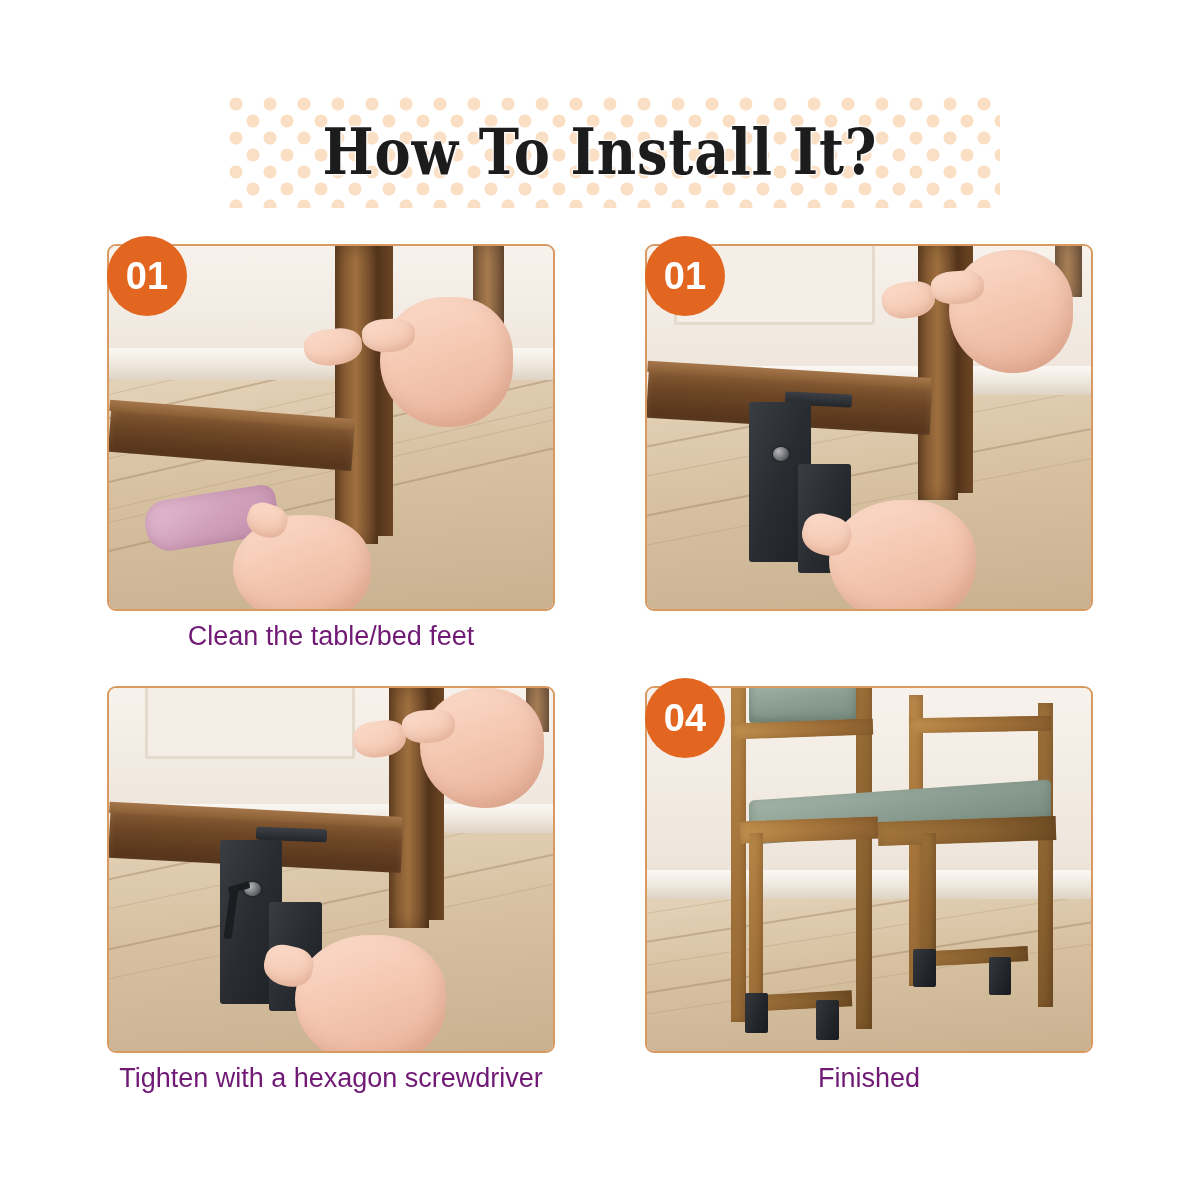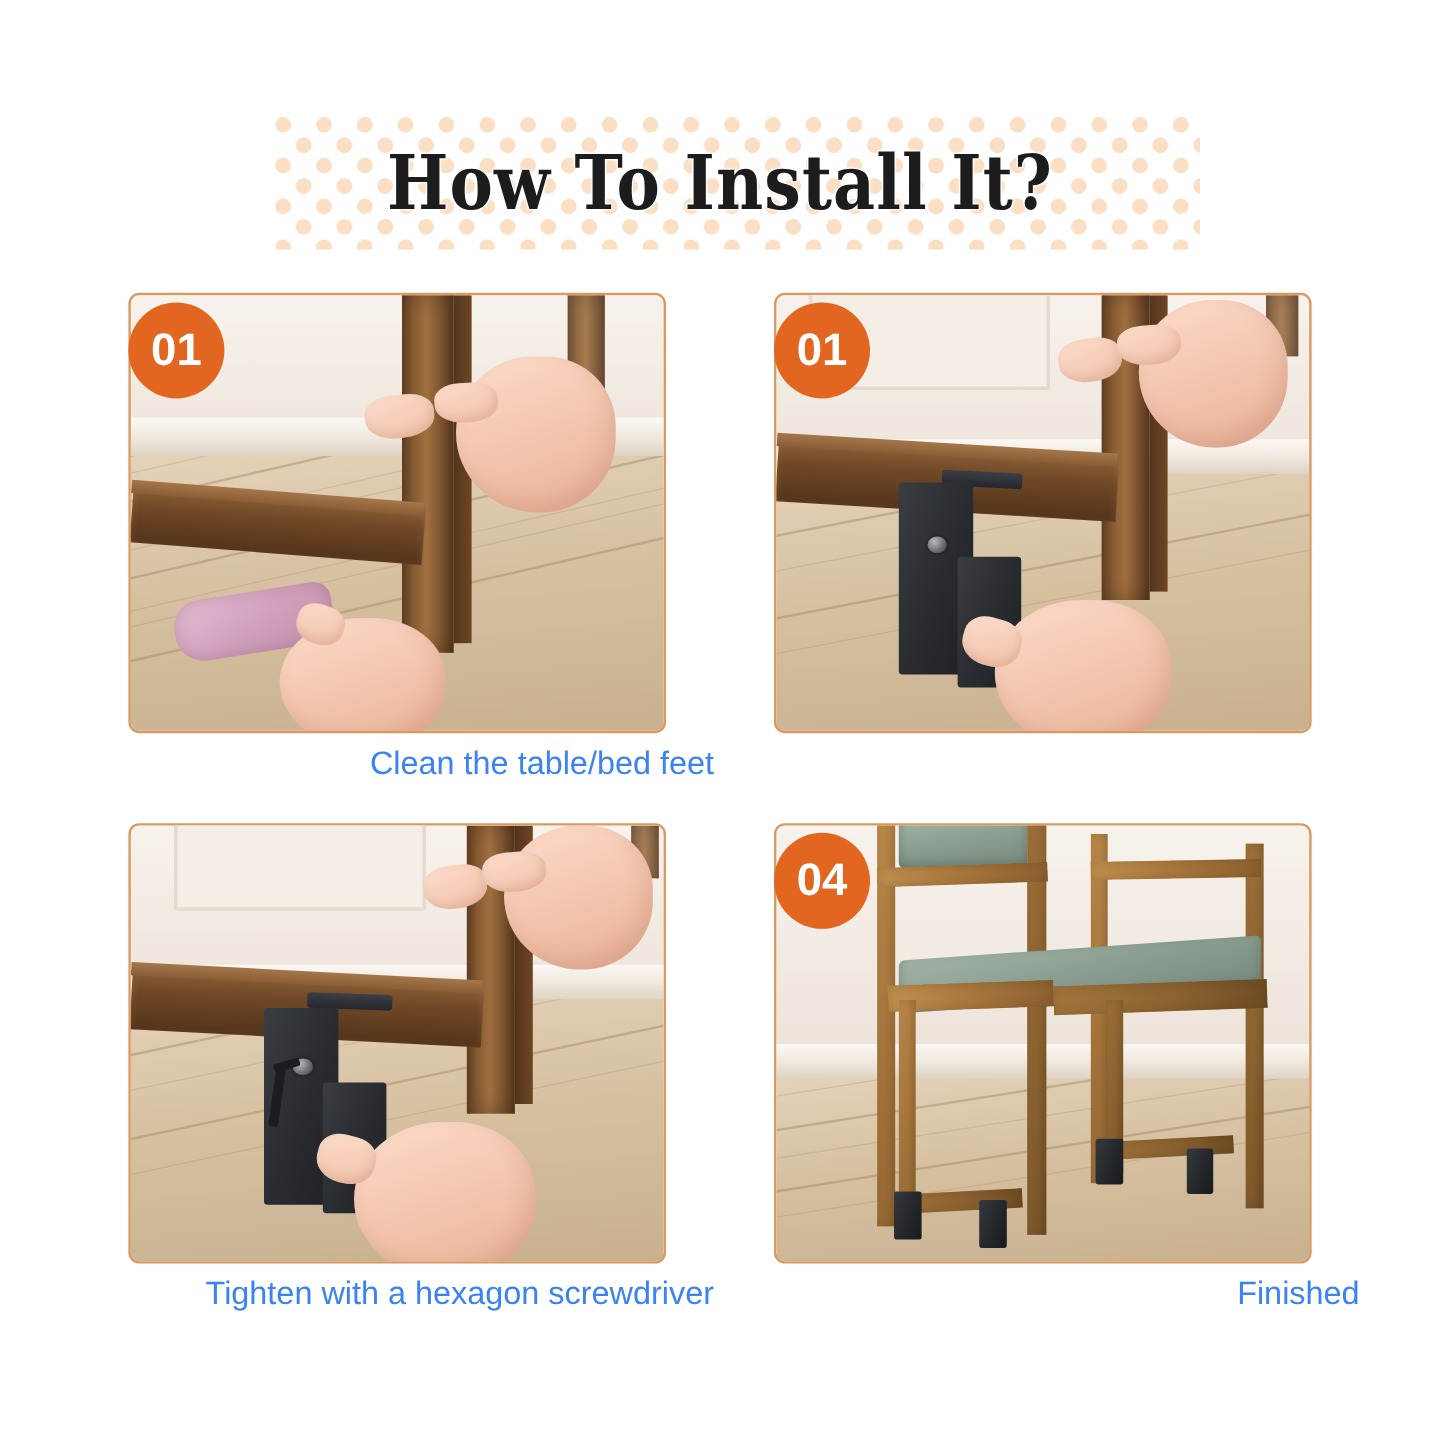--- a/index.html
+++ b/index.html
@@ -81,44 +81,44 @@
     border: 2px solid #d99a62;
     border-radius: 9px;
     overflow: hidden;
     background: #efe8e0;
   }
   .scene { position: absolute; inset: 0; }
 
   .badge {
     position: absolute;
     left: 0px;
-    top: 16px;
+    top: 0px;
     width: 80px;
     height: 80px;
     border-radius: 50%;
     background: #e2661f;
     color: #ffffff;
     display: flex;
     align-items: center;
     justify-content: center;
     font-family: "Liberation Sans", sans-serif;
     font-weight: bold;
     font-size: 38px;
     letter-spacing: 0px;
     z-index: 5;
   }
   .caption {
     position: absolute;
     left: -40px;
     top: 385px;
     width: 528px;
-    text-align: right;
+    text-align: center;
     font-family: "Liberation Sans", sans-serif;
     font-size: 27px;
-    color: #3b82f6;
+    color: #701a75;
     white-space: nowrap;
   }
 
   
   
   .wall {
     position: absolute;
     left: 0; top: 0; width: 100%; height: 45%;
     background: linear-gradient(180deg, #f7f2ec 0%, #efe7dd 70%, #e6dcd0 100%);
   }

